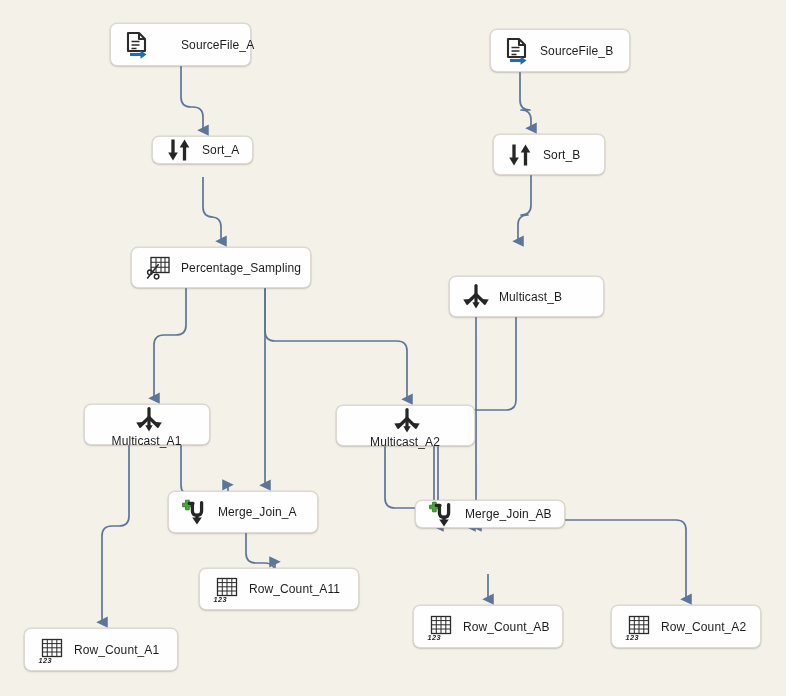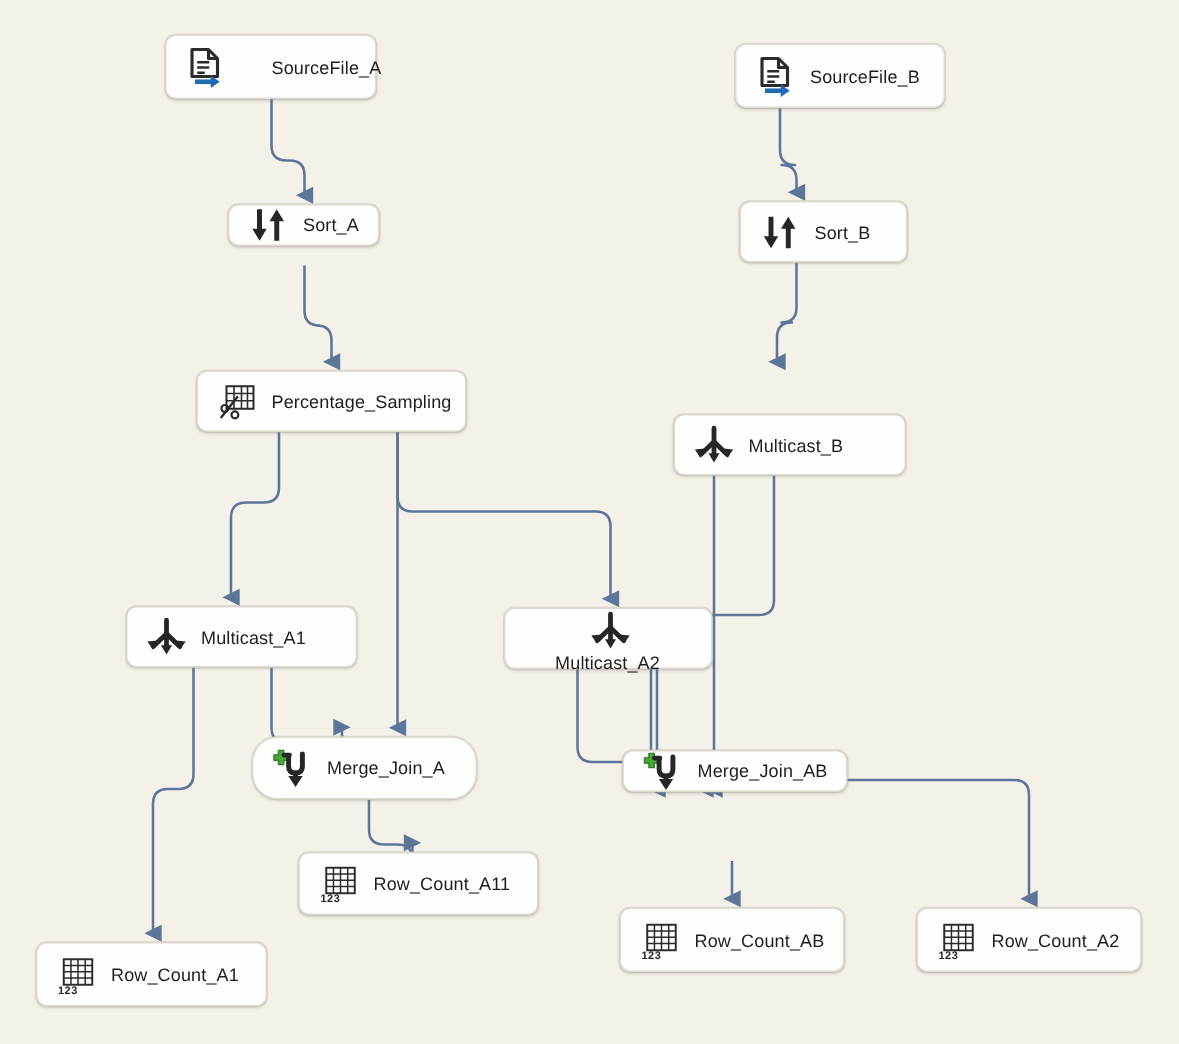--- a/index.html
+++ b/index.html
@@ -41,20 +41,21 @@
     white-space: nowrap;
   }
   .node .icon {
     flex: 0 0 auto;
     width: 30px;
     height: 30px;
     display: flex;
     align-items: center;
     justify-content: center;
     margin-right: 8px;
+    font-style: italic;
   }
   .node .label {
     font-size: 12px;
     color: #1d1d1d;
     letter-spacing: 0.1px;
     line-height: 1;
     padding-right: 12px;
   }
 </style>
 </head>
@@ -153,21 +154,21 @@
     <path d="M15 12.5 L6.2 21" stroke="#262626" stroke-width="3.2" stroke-linecap="round"></path>
     <path d="M15 12.5 L23.8 21" stroke="#262626" stroke-width="3.2" stroke-linecap="round"></path>
     <path d="M15 13 v9.5" stroke="#262626" stroke-width="3.2" stroke-linecap="round"></path>
     <path d="M2.2 17.6 L8.9 17.0 L6.1 23.2 Z" fill="#262626"></path>
     <path d="M27.8 17.6 L21.1 17.0 L23.9 23.2 Z" fill="#262626"></path>
     <path d="M11.3 20.2 h7.4 L15 26.4 Z" fill="#262626"></path>
   </svg>
         </span>
         <span class="label">Multicast_B</span>
       </div>
-      <div class="node" style="left: 84px; top: 404px; width: 154px; height: 41px;">
+      <div class="node" style="left: 84px; top: 404px; width: 126px; height: 41px; flex-direction: column;">
         <span class="icon">
           <svg id="proto-multicast-icon" viewBox="0 0 30 30" width="30" height="30">
     <path d="M15 3.5 v11" stroke="#262626" stroke-width="3.2" stroke-linecap="round"></path>
     <path d="M15 12.5 L6.2 21" stroke="#262626" stroke-width="3.2" stroke-linecap="round"></path>
     <path d="M15 12.5 L23.8 21" stroke="#262626" stroke-width="3.2" stroke-linecap="round"></path>
     <path d="M15 13 v9.5" stroke="#262626" stroke-width="3.2" stroke-linecap="round"></path>
     <path d="M2.2 17.6 L8.9 17.0 L6.1 23.2 Z" fill="#262626"></path>
     <path d="M27.8 17.6 L21.1 17.0 L23.9 23.2 Z" fill="#262626"></path>
     <path d="M11.3 20.2 h7.4 L15 26.4 Z" fill="#262626"></path>
   </svg>
@@ -181,21 +182,21 @@
     <path d="M15 12.5 L6.2 21" stroke="#262626" stroke-width="3.2" stroke-linecap="round"></path>
     <path d="M15 12.5 L23.8 21" stroke="#262626" stroke-width="3.2" stroke-linecap="round"></path>
     <path d="M15 13 v9.5" stroke="#262626" stroke-width="3.2" stroke-linecap="round"></path>
     <path d="M2.2 17.6 L8.9 17.0 L6.1 23.2 Z" fill="#262626"></path>
     <path d="M27.8 17.6 L21.1 17.0 L23.9 23.2 Z" fill="#262626"></path>
     <path d="M11.3 20.2 h7.4 L15 26.4 Z" fill="#262626"></path>
   </svg>
         </span>
         <span class="label">Multicast_A2</span>
       </div>
-      <div class="node" style="left: 168px; top: 491px; width: 150px; height: 42px; border-radius: 17px;">
+      <div class="node" style="left: 168px; top: 491px; width: 150px; height: 42px;">
         <span class="icon">
           <svg id="proto-merge-join-icon" viewBox="0 0 30 30" width="30" height="30">
     <path d="M5.6 3.2 h3.6 v3.0 h3.0 v3.6 h-3.0 v3.0 h-3.6 v-3.0 h-3.0 v-3.6 h3.0 z" fill="#4aa83a" stroke="#2f7d24" stroke-width="0.9" stroke-linejoin="round"></path>
     <path d="M21.6 5.6 v8.2 q0 4.6 -4.6 4.6 q-4.6 0 -4.6 -4.6 v-7.2" fill="none" stroke="#262626" stroke-width="3.3" stroke-linecap="round"></path>
     <path d="M17.0 16.6 v7.2" stroke="#262626" stroke-width="3.3"></path>
     <path d="M12.2 20.4 h9.6 L17.0 27.6 Z" fill="#262626"></path>
     <path d="M9.2 6.4 h3.8" stroke="#262626" stroke-width="3.1" stroke-linecap="round"></path>
   </svg>
         </span>
         <span class="label">Merge_Join_A</span>

